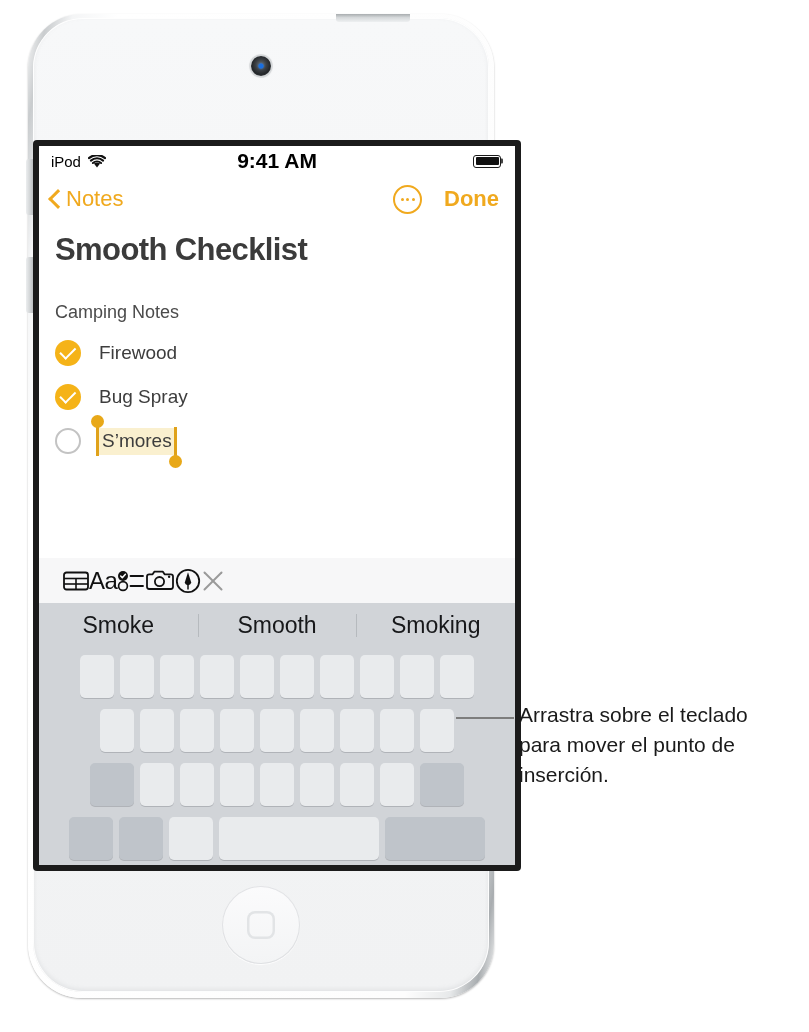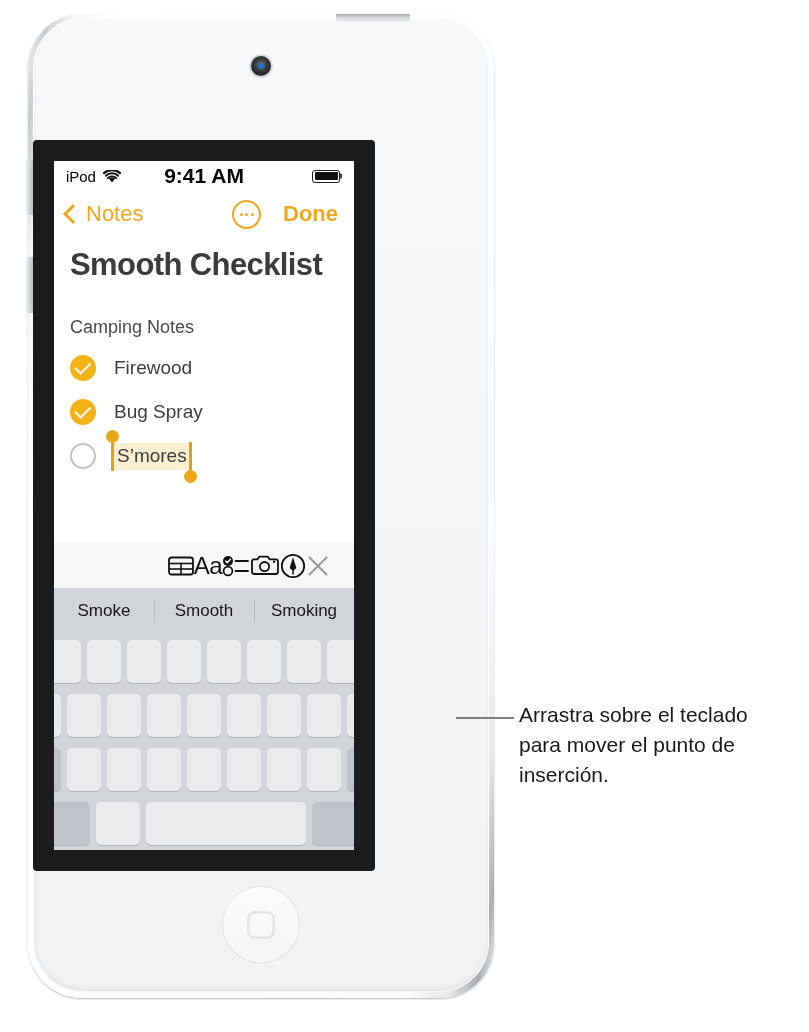--- a/index.html
+++ b/index.html
@@ -121,25 +121,25 @@
     width: 28px; height: 28px;
     border-radius: 8px;
     box-shadow: inset 0 0 0 2.5px #e2e4e6;
   }
 
   
   #screen-frame {
     position: absolute;
     left: 5px;
     top: 126px;
-    width: 342px;
+    width: 488px;
     height: 731px;
     background: #1b1b1b;
     border-radius: 4px;
-    padding: 21px;
+    padding: 6px;
     box-sizing: border-box;
   }
   #screen {
     position: relative;
     width: 100%;
     height: 100%;
     background: #ffffff;
     overflow: hidden;
   }
 
@@ -191,21 +191,20 @@
   .nav-bar {
     height: 46px;
     display: flex;
     align-items: center;
     padding: 0 16px 0 12px;
     background: #fff;
   }
   .nav-back {
     display: flex;
     align-items: center;
-    gap: 5px;
     color: #F0A91E;
     font-size: 22px;
     cursor: pointer;
   }
   .chevron-left {
     display: inline-block;
     width: 11px; height: 11px;
     border-left: 3px solid #F0A91E;
     border-bottom: 3px solid #F0A91E;
     transform: rotate(45deg);
@@ -311,21 +310,21 @@
   
   .kb-stack {
     position: absolute;
     left: 0; right: 0; bottom: 0;
   }
   .editor-toolbar {
     height: 45px;
     background: #F7F7F8;
     display: flex;
     align-items: center;
-    justify-content: flex-end;
+    justify-content: flex-start;
     padding: 0 24px;
     box-sizing: border-box;
   }
   .tb-item {
     display: flex;
     align-items: center;
     justify-content: center;
     cursor: pointer;
   }
   .tb-text {
@@ -339,21 +338,21 @@
     height: 45px;
     background: #D1D4D8;
     display: flex;
     align-items: stretch;
   }
   .predict-cell {
     flex: 1;
     display: flex;
     align-items: center;
     justify-content: center;
-    font-size: 17px;
+    font-size: 23px;
     color: #17181a;
     position: relative;
     cursor: pointer;
   }
   .predict-cell + .predict-cell::before {
     content: "";
     position: absolute;
     left: 0; top: 11px; bottom: 11px;
     width: 1px;
     background: #b6babe;

